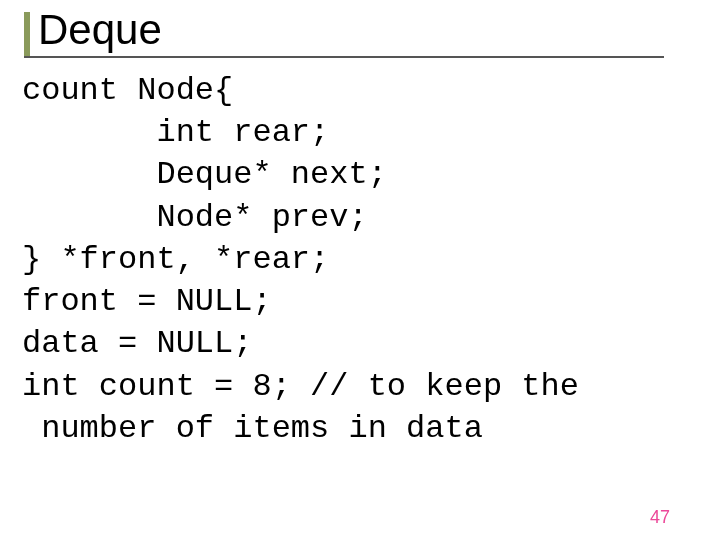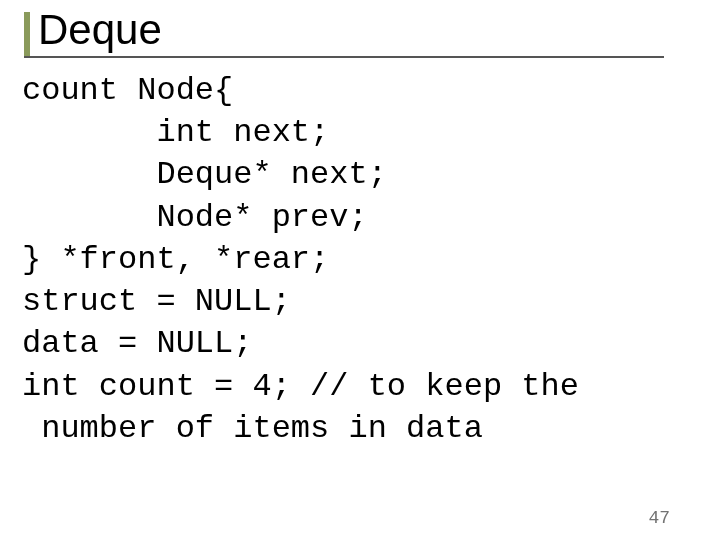--- a/index.html
+++ b/index.html
@@ -53,41 +53,41 @@
     font-family: "Courier New", Courier, monospace;
     font-size: 32px;
     line-height: 1.32;
     color: #000000;
     white-space: pre;
   }
   .pagenum {
     position: absolute;
     bottom: 12px;
     right: 22px;
-    font-family: Liberation Mono, monospace;
+    font-family: Liberation Sans, sans-serif;
     font-size: 18px;
-    color: #737373;
+    color: #ec4899;
   }
 </style>
 </head>
 <body>
 
 <div class="slide">
 
   <div class="title-wrap">
     <div class="title-accent"></div>
     <div class="title">Deque</div>
   </div>
   <div class="title-rule"></div>
 
   <div class="code"><span>count Node{</span>
-<span>       int next;</span>
+<span>       int rear;</span>
 <span>       Deque* next;</span>
 <span>       Node* prev;</span>
 <span>} *front, *rear;</span>
-<span>struct = NULL;</span>
+<span>front = NULL;</span>
 <span>data = NULL;</span>
-<span>int count = 4; // to keep the</span>
+<span>int count = 8; // to keep the</span>
 <span> number of items in data</span></div>
 
   <div class="pagenum">47</div>
 
 </div>
 
 </body></html>

